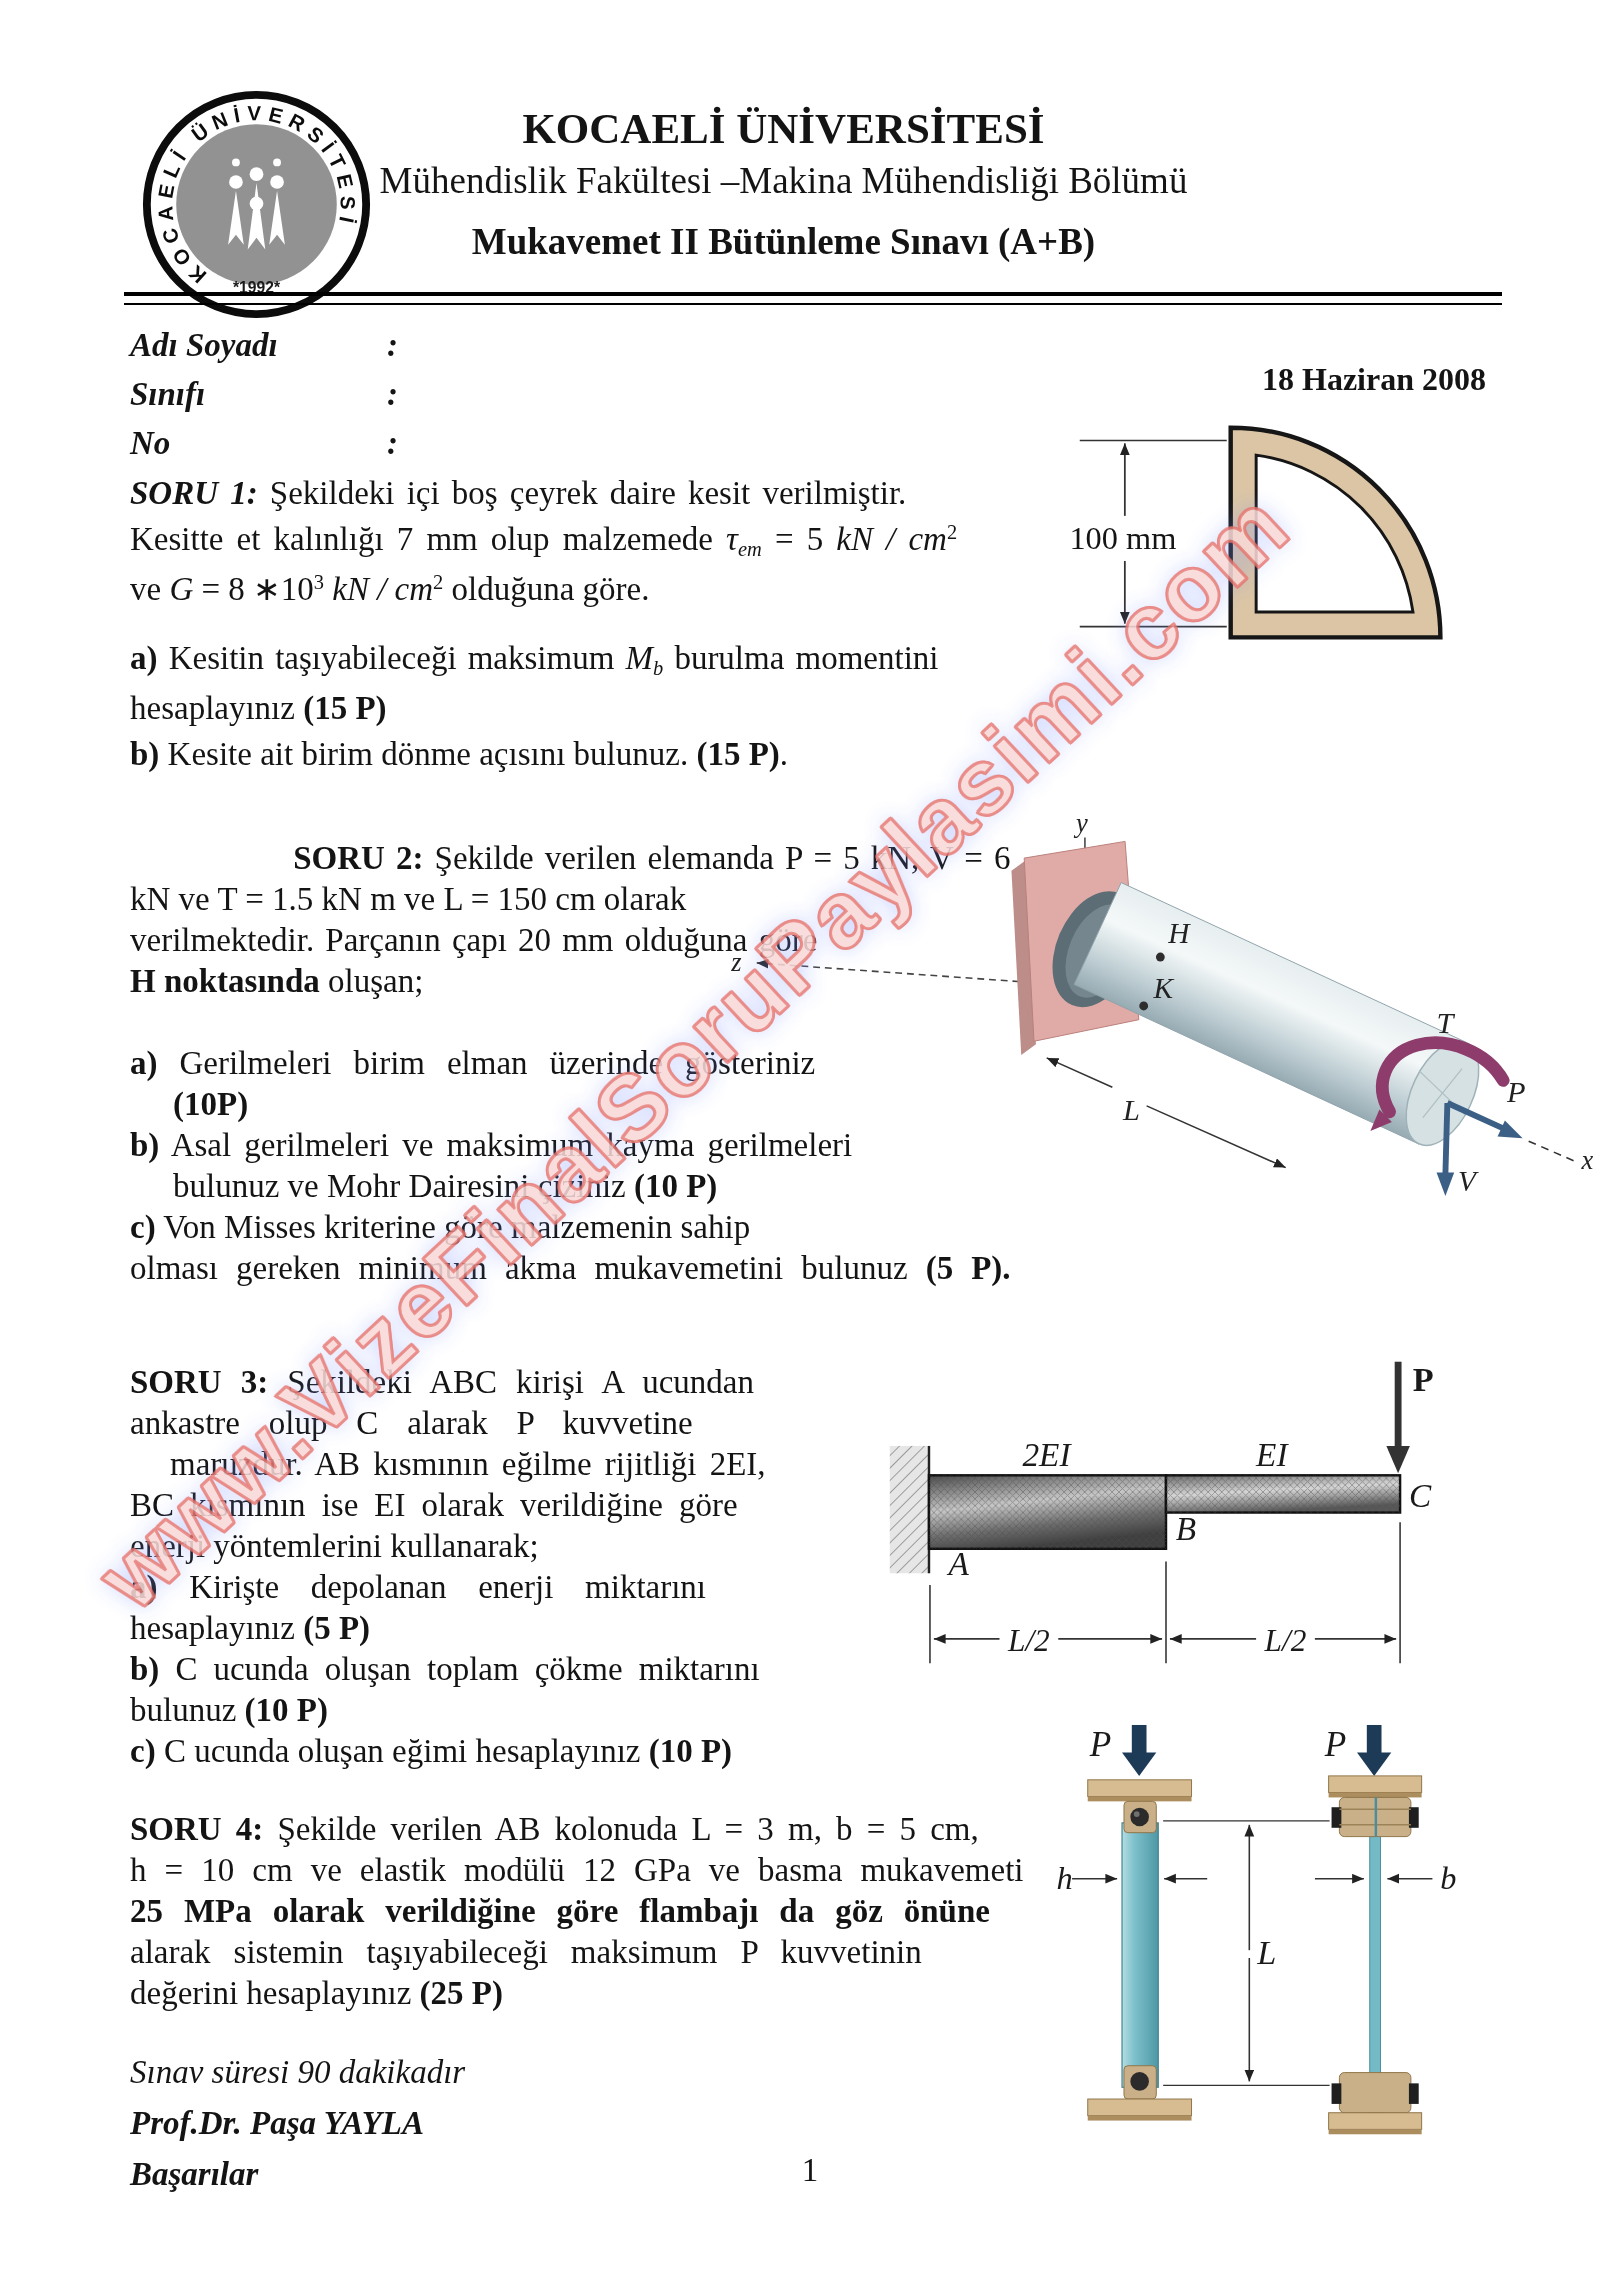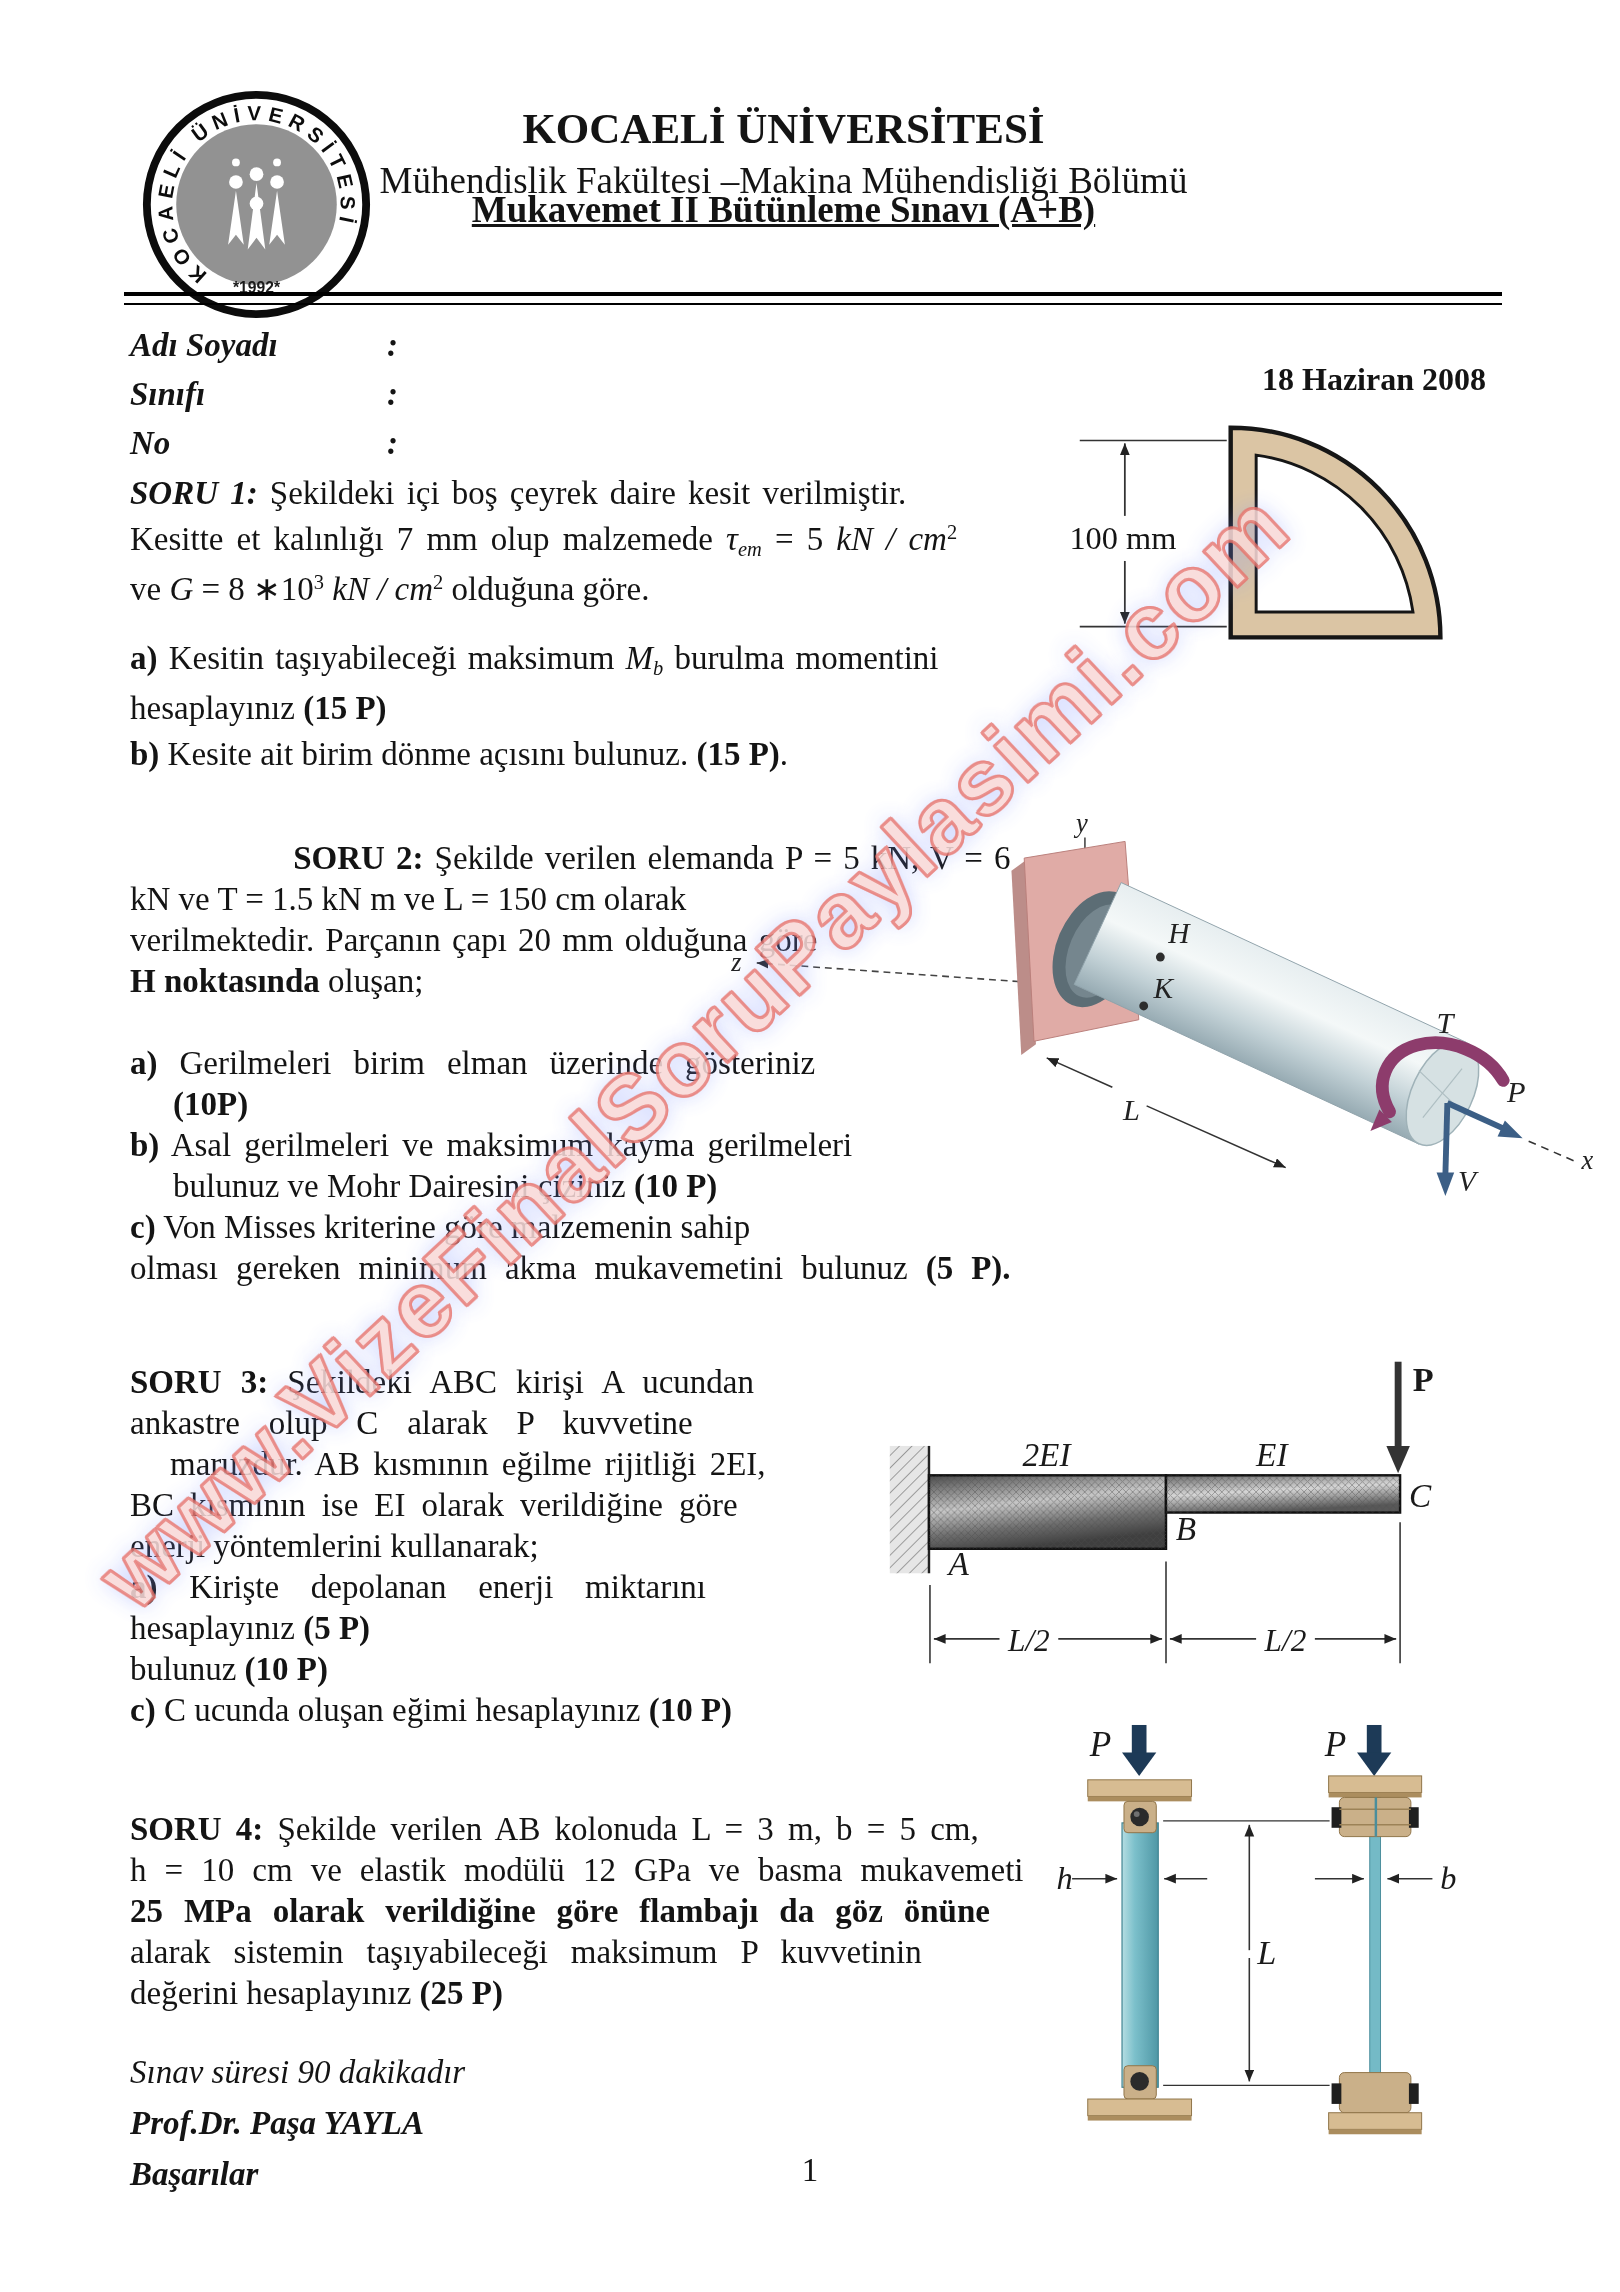--- a/index.html
+++ b/index.html
@@ -10,21 +10,21 @@
   .lh46 .tline{line-height:46px;}
   .lh42 .tline{line-height:41px;}
   .lh52 .tline{line-height:51px;}
   .b{font-weight:bold;}
   .i{font-style:italic;}
   .sup{font-size:.62em;position:relative;top:-.55em;}
   .sub{font-size:.62em;position:relative;top:.3em;}
   .hdr{position:absolute;left:274px;width:1019px;text-align:center;font-family:"Liberation Serif",serif;}
   #hdr-title{top:104px;font-size:43px;font-weight:bold;}
   #hdr-sub{top:159px;font-size:37px;}
-  #hdr-exam{top:188px;font-size:37px;font-weight:bold;text-decoration:underline;}
+  #hdr-exam{top:220px;font-size:37px;font-weight:bold;}
   #rule{position:absolute;left:124px;top:292px;width:1378px;height:6.9px;
         border-top:4.9px solid #000;border-bottom:2.9px solid #000;}
   #student{position:absolute;left:130px;top:321px;font-size:33px;font-weight:bold;font-style:italic;}
   #student .srow{height:49px;line-height:49px;}
   #student .slabel{display:inline-block;width:257px;}
   #date{position:absolute;left:1262px;top:361px;font-size:32px;font-weight:bold;}
   #pageno{position:absolute;left:0;top:2152px;width:100%;text-align:center;font-size:33px;}
   .fig{position:absolute;}
   #watermark{position:absolute;left:147px;top:1529px;height:98px;line-height:98px;
      font-family:"Liberation Sans",sans-serif;font-weight:bold;font-size:93px;letter-spacing:2.9px;
@@ -160,20 +160,21 @@
   </svg>
 
   <div class="tb lh42" style="left:130px;top:1362px">
       <div class="tline" style="word-spacing: 10.8px;"><span class="seg b">SORU 3:</span><span class="seg"> Şekildeki ABC kirişi A ucundan</span></div>
       <div class="tline" style="word-spacing: 20.6px;"><span class="seg">ankastre olup C alarak P kuvvetine</span></div>
       <div class="tline" style="word-spacing: 4.9px; margin-left: 40px;"><span class="seg">maruzdur.  AB kısmının eğilme rijitliği 2EI,</span></div>
       <div class="tline" style="word-spacing: 7.8px;"><span class="seg">BC kısmının ise EI olarak verildiğine göre</span></div>
       <div class="tline"><span class="seg">enerji yöntemlerini kullanarak;</span></div>
       <div class="tline" style="word-spacing: 23.5px;"><span class="seg b">a)</span><span class="seg"> Kirişte depolanan enerji miktarını</span></div>
       <div class="tline"><span class="seg">hesaplayınız </span><span class="seg b">(5 P)</span></div>
+      <div class="tline" style="word-spacing: 7.8px;"><span class="seg b">b)</span><span class="seg"> C ucunda oluşan toplam çökme miktarını</span></div>
       <div class="tline"><span class="seg">bulunuz </span><span class="seg b">(10 P)</span></div>
       <div class="tline"><span class="seg b">c)</span><span class="seg"> C ucunda oluşan eğimi hesaplayınız </span><span class="seg b">(10 P)</span></div>
     </div>
 
   <svg class="fig" style="left:872px;top:1348px" width="588" height="333" viewBox="0 0 600 340">
     <defs>
       <marker id="m3" markerUnits="userSpaceOnUse" markerWidth="14" markerHeight="12" refX="12" refY="5" orient="auto">
         <path d="M0,0 L12,5 L0,10 z" fill="#222"></path>
       </marker>
       <pattern id="wh" width="9" height="9" patternUnits="userSpaceOnUse" patternTransform="rotate(45)">

